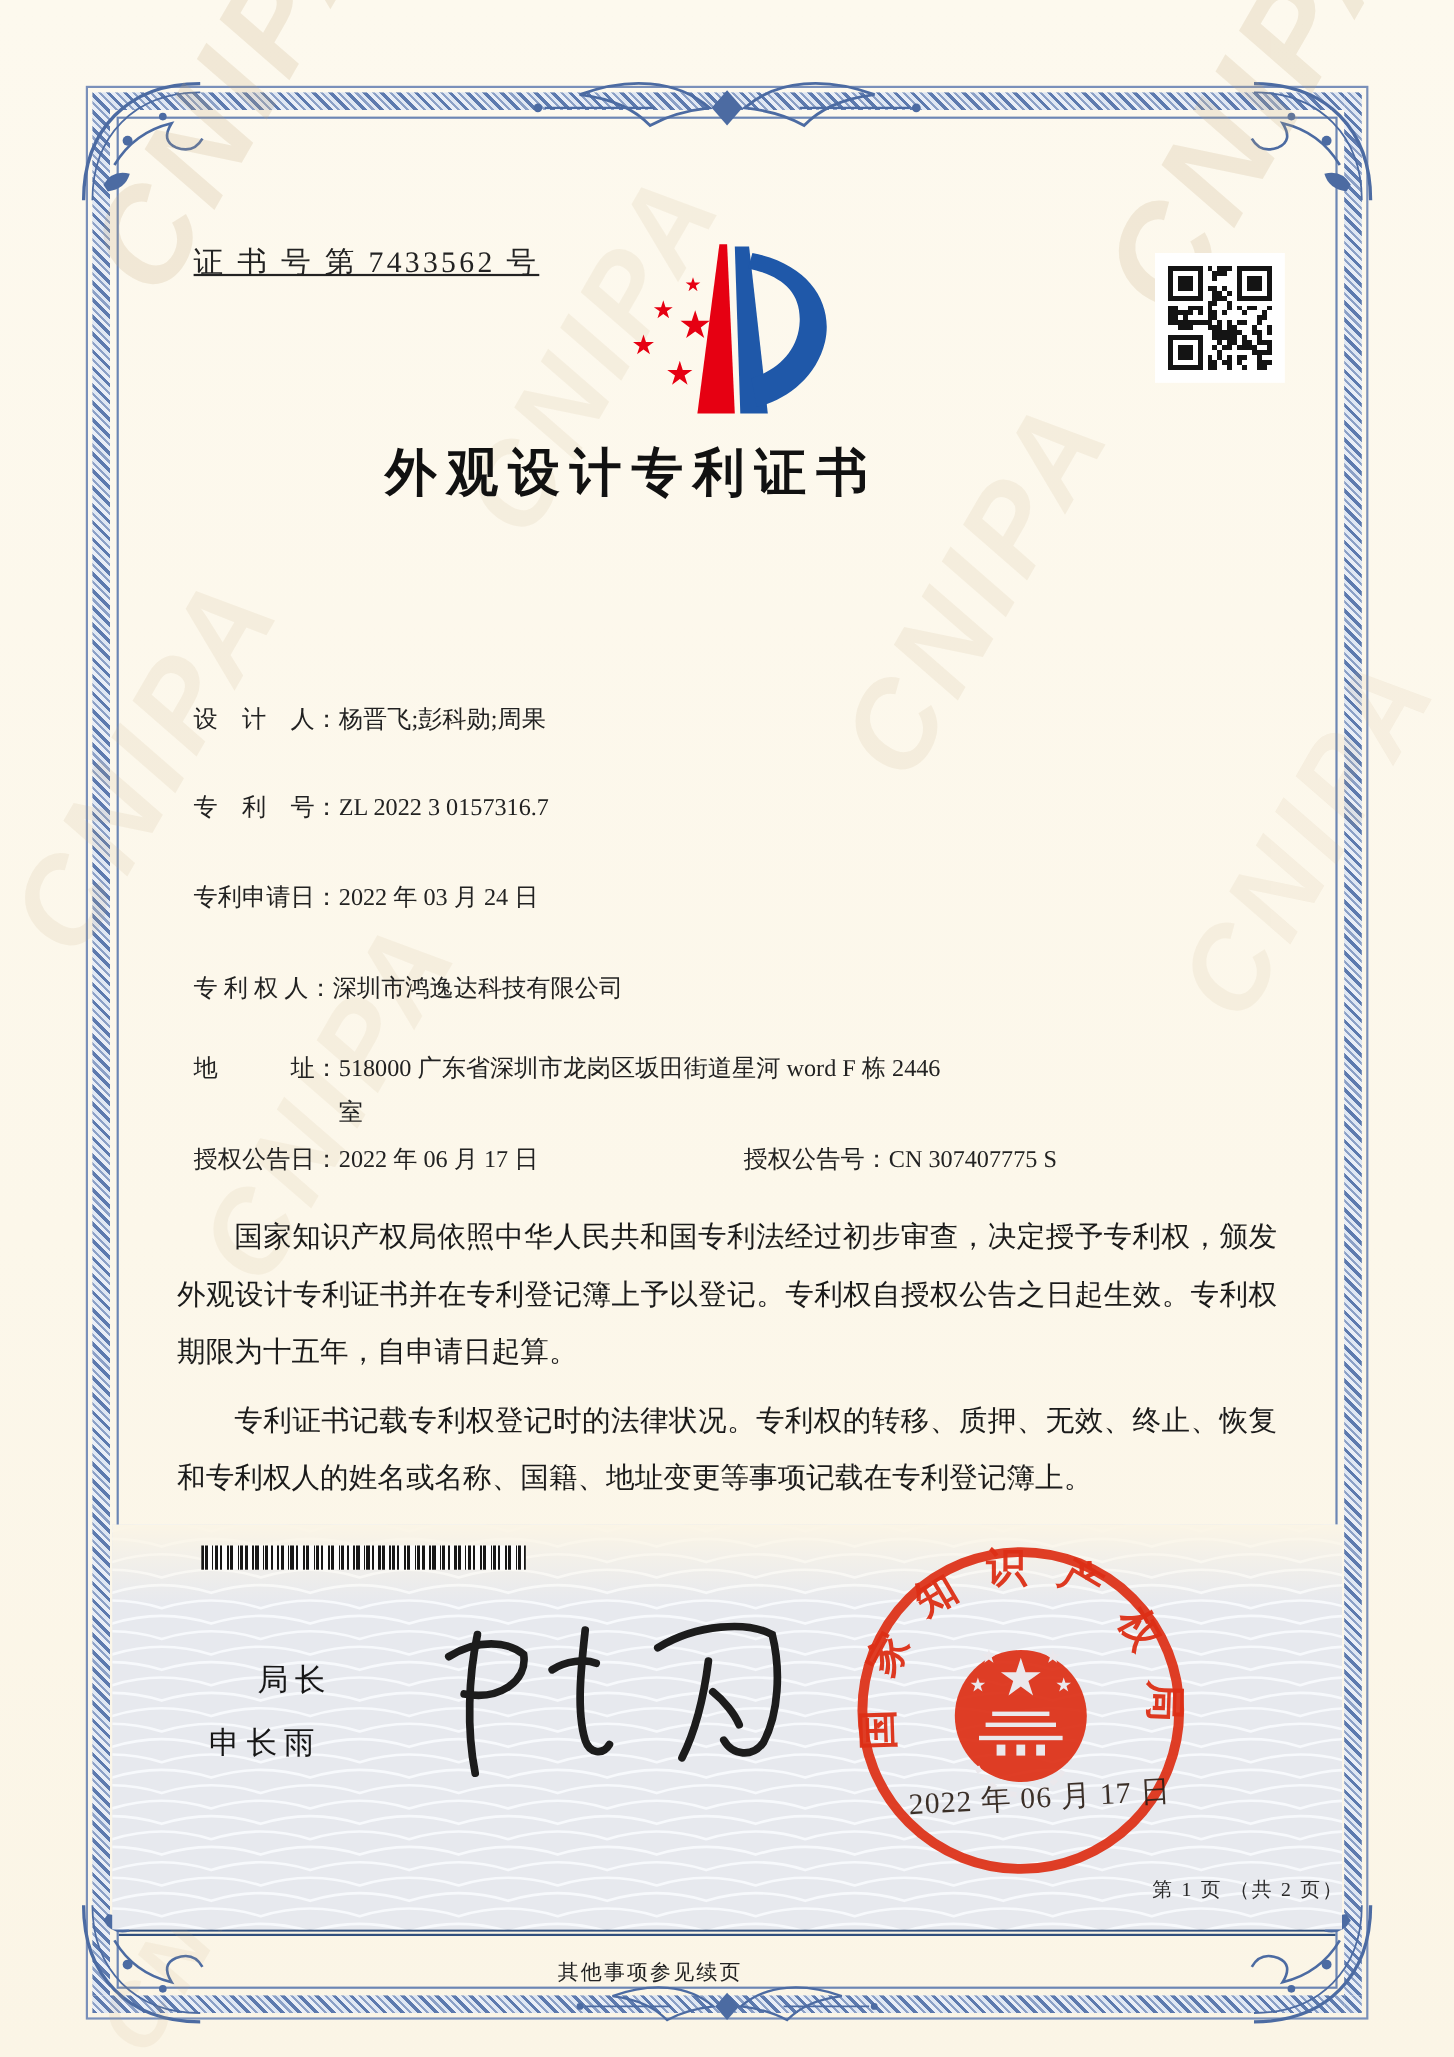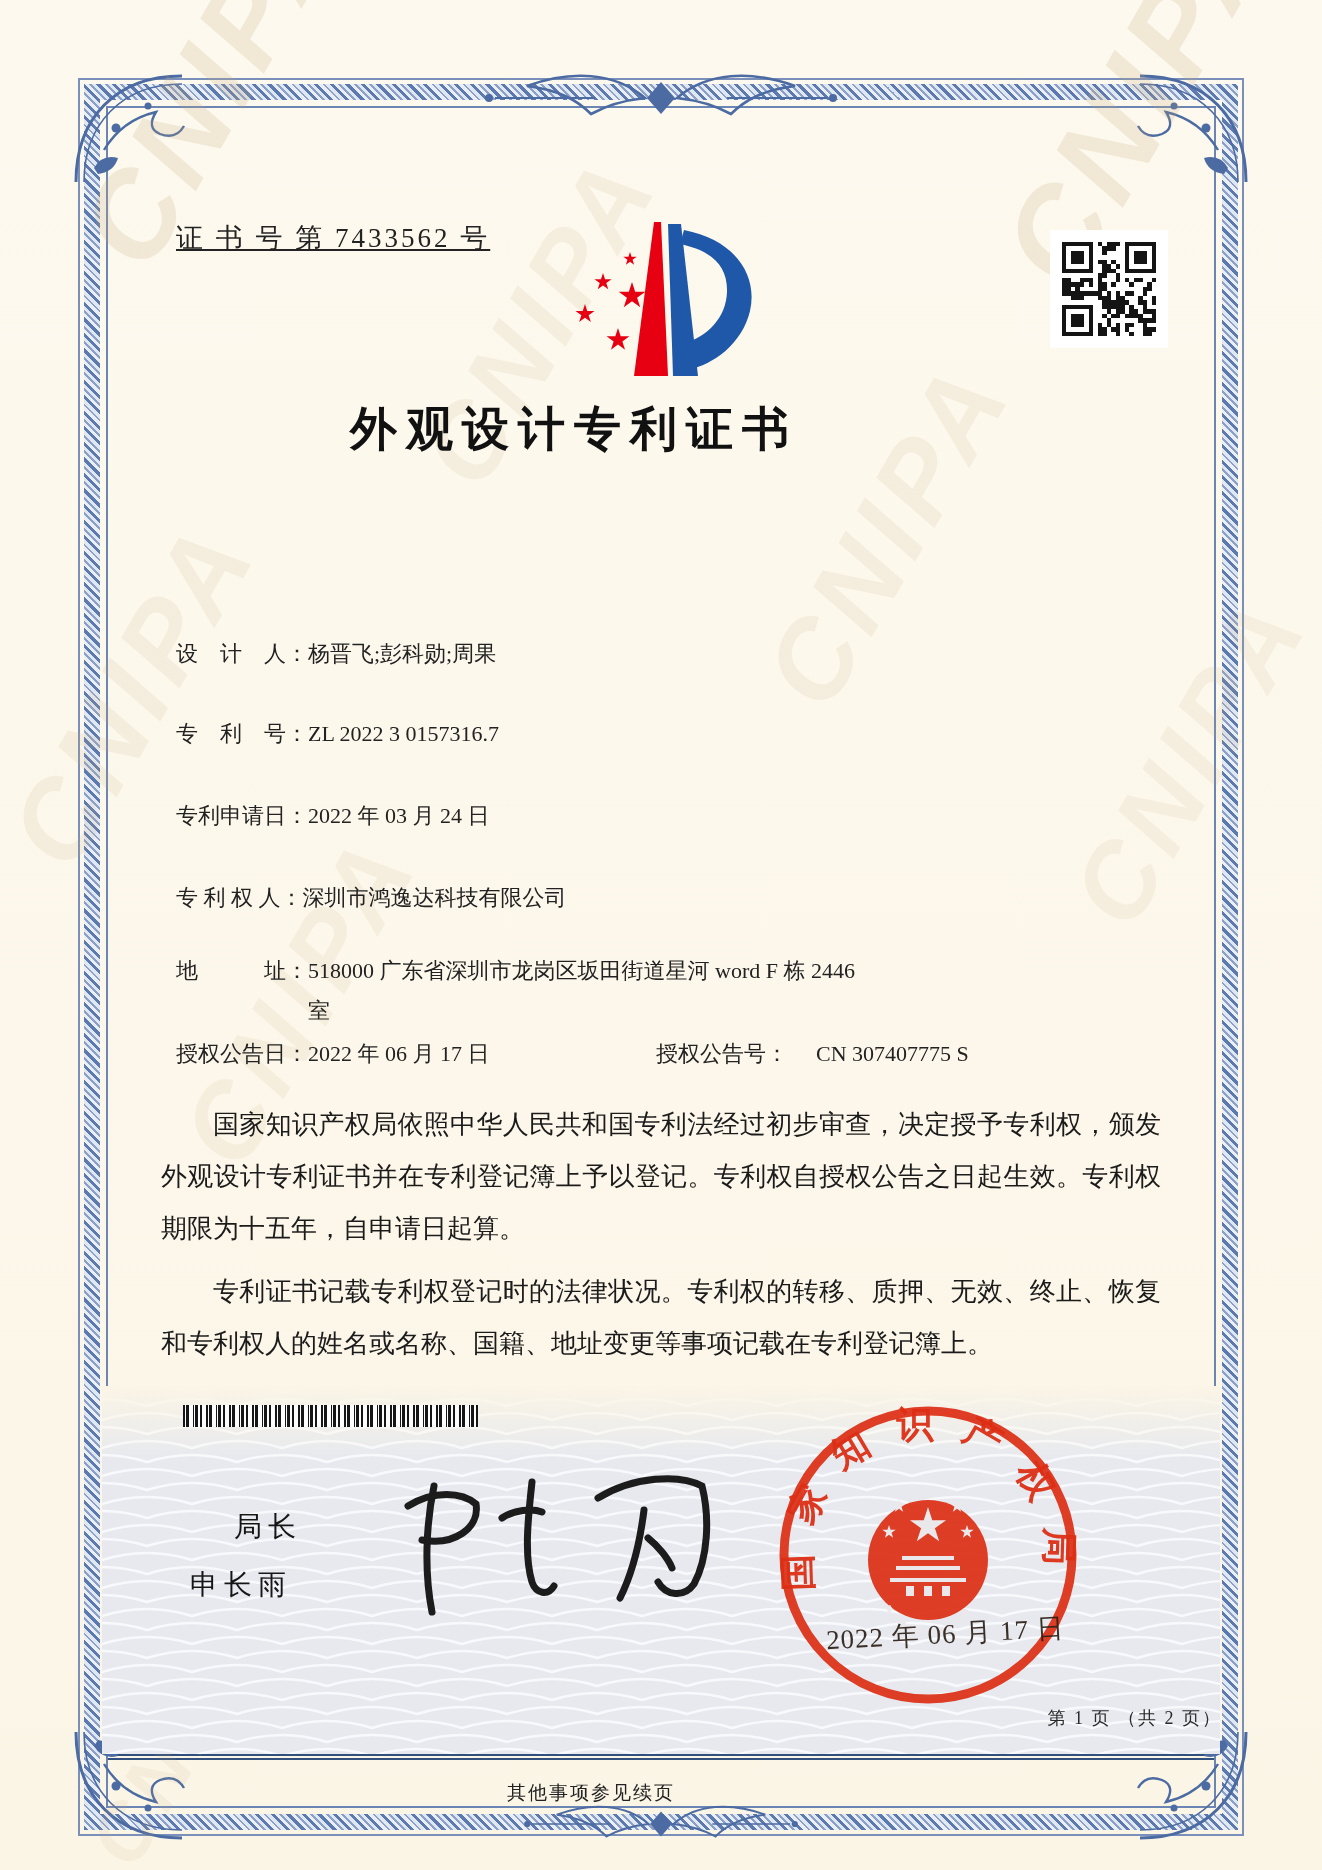--- a/index.html
+++ b/index.html
@@ -30,21 +30,21 @@
   .cert-no{position:absolute;left:176px;top:220px;font-size:27px;letter-spacing:3px;color:#232323;text-decoration:underline;}
   .logo{position:absolute;left:568px;top:214px;width:200px;height:168px;}
   .qr-panel{position:absolute;left:1050px;top:230px;width:118px;height:118px;background:#fff;}
   .qr-panel svg{position:absolute;left:5px;top:5px;width:108px;height:108px;}
   .title{position:absolute;left:350px;top:398px;font-size:47px;font-weight:900;letter-spacing:9px;color:#111;font-family:Liberation Serif, serif;}
   
   .frow{position:absolute;left:176px;width:1010px;font-size:22px;color:#222;display:flex;}
   .flabel{flex:0 0 auto;white-space:pre;}
   .fvalue{white-space:pre-wrap;max-width:846px;line-height:40px;}
   .frow,.flabel{line-height:40px;}
-  .grant2{position:absolute;left:480px;top:0;display:flex;line-height:40px;gap:28px;}
+  .grant2{position:absolute;left:500px;top:0;display:flex;line-height:40px;}
   
   .body-text{position:absolute;left:150px;top:1088px;width:1022px;font-size:26px;line-height:52px;
     text-align:justify;color:#1b1b1b;}
   .body-text p{margin:11px;text-indent:2em;}
   
   .waveband{position:absolute;left:102px;right:102px;top:1386px;height:368px;background:#e7e9ee;overflow:hidden;}
   .waveband .fade{position:absolute;left:0;right:0;top:0;height:72px;background:linear-gradient(180deg,#fbf5e6,rgba(251,245,230,0));}
   .barcode{position:absolute;left:183px;top:1405px;width:295px;height:22px;
     background:repeating-linear-gradient(90deg,#161616 0 2px,#fdfdfd 2px 3px,#161616 3px 6px,#fdfdfd 6px 10px,#161616 10px 11px,#fdfdfd 11px 12px,#161616 12px 15px,#fdfdfd 15px 17px,#161616 17px 19px,#fdfdfd 19px 23px);}
   .signer-role{position:absolute;left:190px;top:1508px;font-size:28px;letter-spacing:6px;color:#161616;margin-left:44px;}

